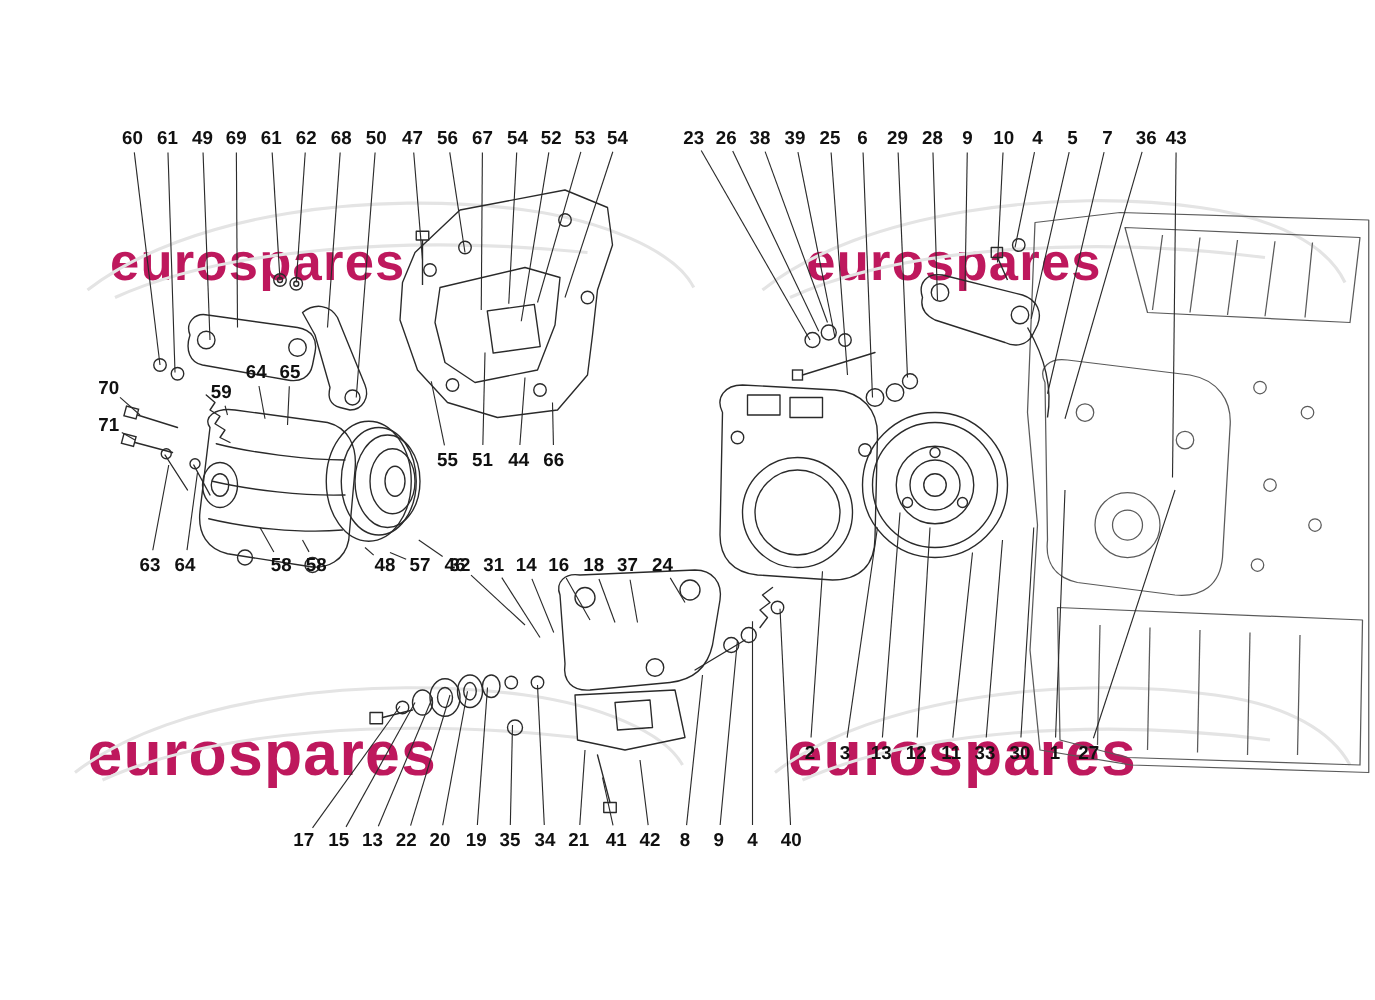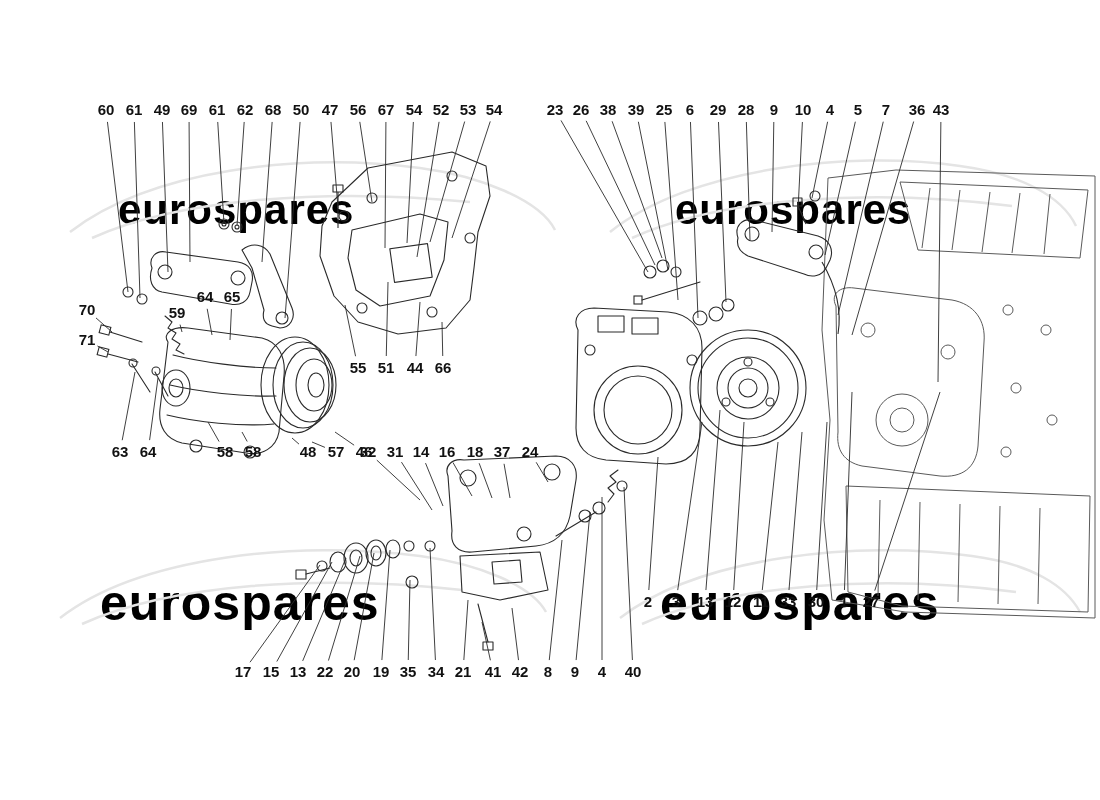--- a/index.html
+++ b/index.html
@@ -2,25 +2,24 @@
 <html><head>
 <meta charset="utf-8">
 <style>
   * { box-sizing: border-box; }
   html, body { margin: 0; padding: 0; background: #ffffff; }
   body { font-family: "Liberation Sans", sans-serif; }
   .page { position: relative; width: 1100px; height: 800px; background: #ffffff; overflow: hidden; }
   .watermark {
     position: absolute;
     font-weight: bold;
-    color: #000000;
+    color: #be185d;
     letter-spacing: 1px;
     user-select: none;
     white-space: nowrap;
-    margin-left: 30px;
   }
   .wm-tl { left: 88px;  top: 186px; font-size: 42px; }
   .wm-tr { left: 645px; top: 186px; font-size: 42px; }
   .wm-bl { left: 70px;  top: 574px; font-size: 50px; }
   .wm-br { left: 630px; top: 574px; font-size: 50px; }
   svg.diagram { position: absolute; left: 0; top: 0; }
   .callout-label { font: bold 15px "Liberation Sans", sans-serif; fill: #111111; }
   .leader { stroke: #2a2a2a; stroke-width: 0.9; }
 </style>
 </head>

